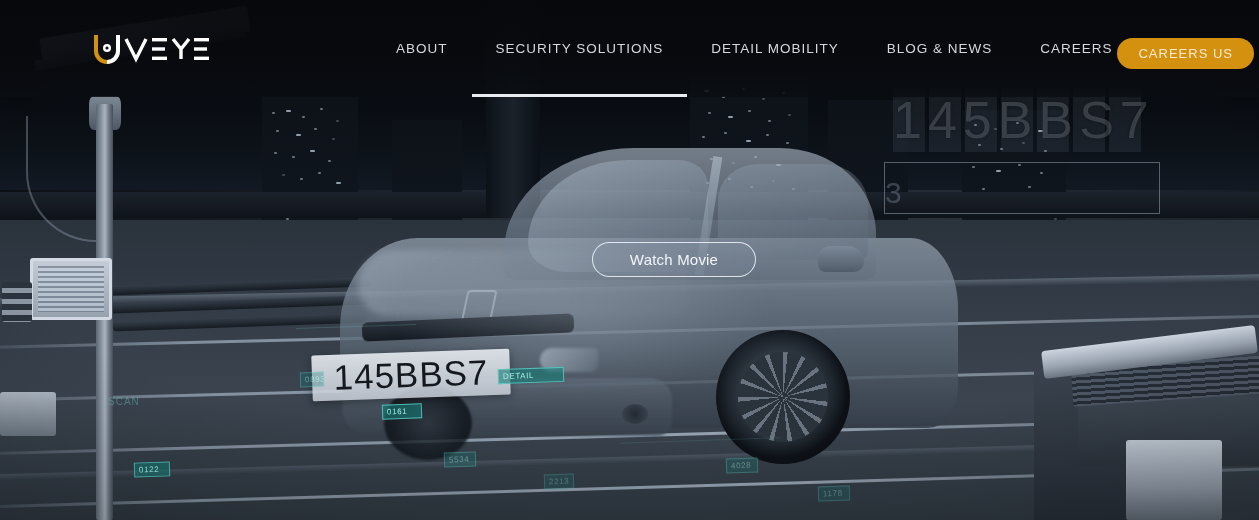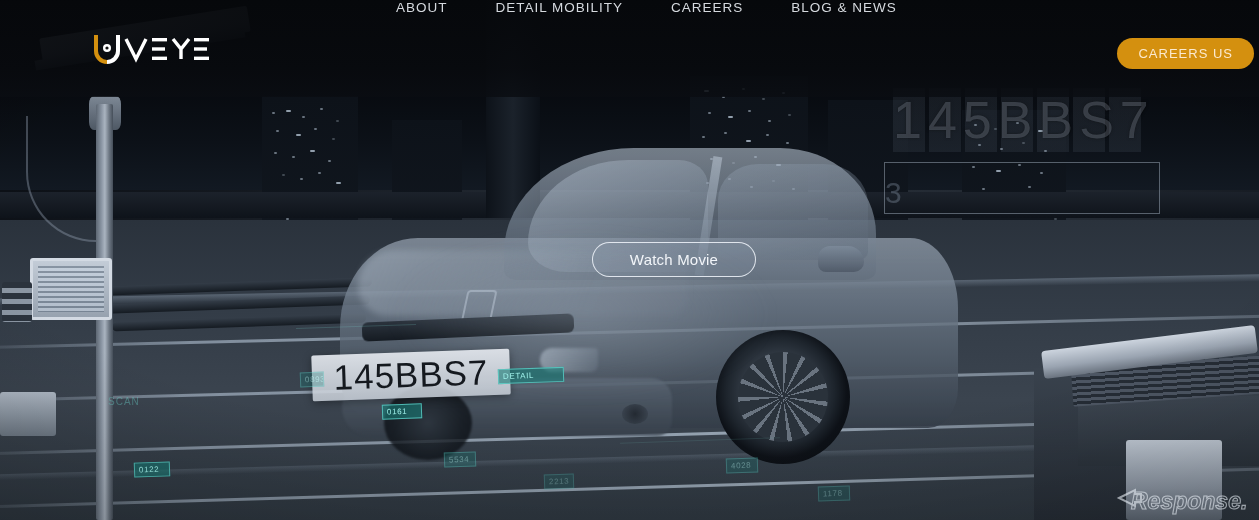--- a/index.html
+++ b/index.html
@@ -196,21 +196,21 @@
     background:linear-gradient(180deg, rgba(6,8,11,.97) 0%, rgba(8,10,14,.93) 70%, rgba(10,13,18,.86) 100%);
     z-index:40; }
   .header-inner { position:relative; width:100%; height:100%; }
 
   .logo { position:absolute; left:92px; top:34px; height:30px;
     display:flex; align-items:center; }
   .logo svg { display:block; }
 
   .nav { position:absolute; left:372px; top:0; height:97px;
     display:flex; align-items:center; gap:0; }
-  .nav-item { position:relative; height:97px; display:flex; align-items:flex-start;
+  .nav-item { position:relative; height:97px; display:flex; align-items:center;
     color:#d5d9de; font-size:13.5px; letter-spacing:1.0px; cursor:pointer;
     padding:0 24px; white-space:nowrap; }
   .nav-item.active::after { content:""; position:absolute; left:0; right:0;
     bottom:0; height:3px; background:#e8ecf1; }
 
   .cta { position:absolute; right:5px; top:38px; height:31px; padding:0 21px;
     background:#d4900f; border:none; border-radius:16px; color:#fbe9cf;
     font-size:13px; letter-spacing:1.0px; cursor:pointer;
     font-family:"Liberation Sans", sans-serif; display:flex;
     align-items:center; justify-content:center; white-space:nowrap; }
@@ -462,38 +462,35 @@
           <rect x="102" y="5" width="15" height="3.4" fill="#ffffff"></rect>
           <rect x="102" y="14.3" width="13" height="3.4" fill="#ffffff"></rect>
           <rect x="102" y="23.6" width="15" height="3.4" fill="#ffffff"></rect>
         </svg>
       </div>
 
       <div class="nav">
         <div class="nav-item">
           <span>ABOUT</span>
         </div>
+        <div class="nav-item active">
+          <span>SECURITY SOLUTIONS</span>
+        </div>
         <div class="nav-item">
           <span>DETAIL MOBILITY</span>
         </div>
         <div class="nav-item">
-          <span>CAREERS</span>
+          <span>BLOG &amp; NEWS</span>
         </div>
         <div class="nav-item">
-          <span>BLOG &amp; NEWS</span>
+          <span>CAREERS</span>
         </div>
       </div>
 
       <div class="cta">
         <span>CAREERS US</span>
       </div>
 
     </div>
   </div>
 
-  <div class="watermark">
-    <svg width="140" height="34" viewBox="0 0 140 34" aria-hidden="true">
-      <path d="M8 16 L24 8 L24 12 L30 12 L30 20 L24 20 L24 24 Z" fill="none" stroke="#e6ecf3" stroke-width="2"></path>
-      <text x="20" y="27" font-family="Liberation Sans, sans-serif" font-size="23" font-style="italic" font-weight="bold" fill="none" stroke="#e6ecf3" stroke-width="1.1">Response.</text>
-    </svg>
-  </div>
 
 </div>
 
 </body></html>

